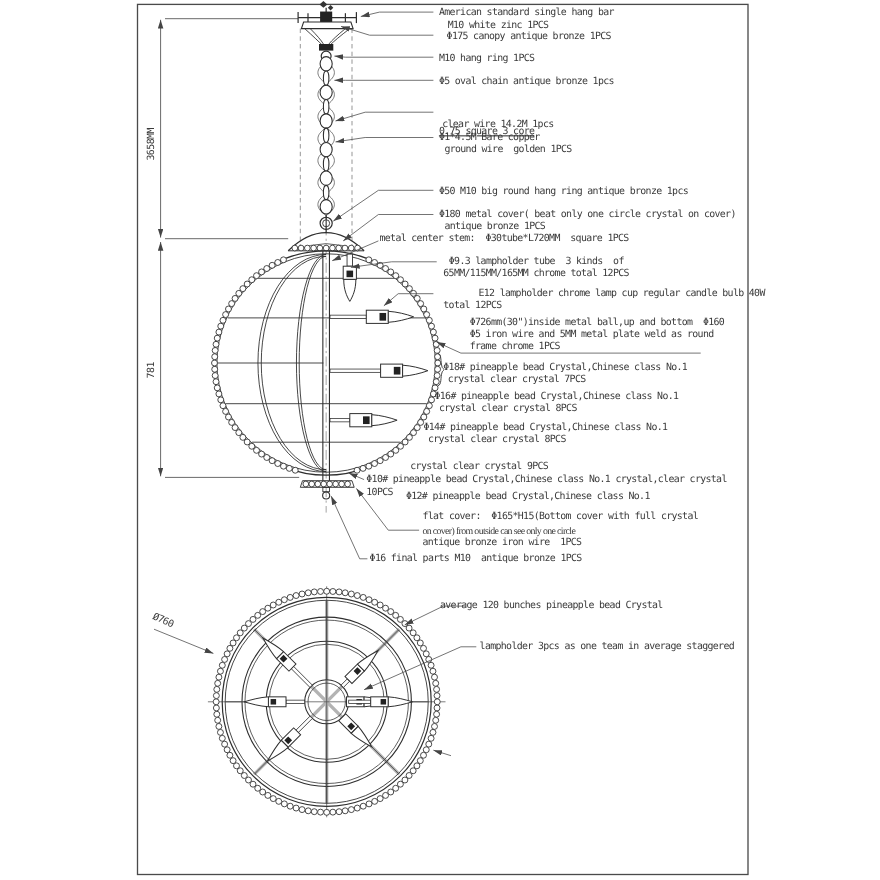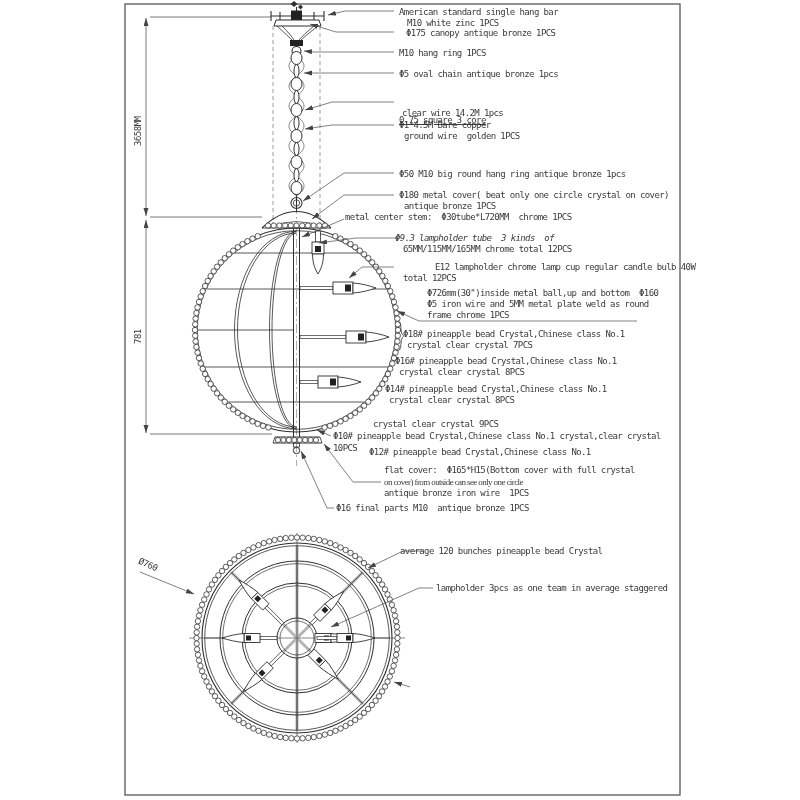--- a/index.html
+++ b/index.html
@@ -511,22 +511,22 @@
       <div class="lbl" style="left: 406px; top: 28px;">Φ175 canopy antique bronze 1PCS</div>
       <div class="lbl" style="left: 399px; top: 48px;">M10 hang ring 1PCS</div>
       <div class="lbl" style="left: 399px; top: 69px;">Φ5 oval chain antique bronze 1pcs</div>
       <div class="lbl" style="left: 399px; top: 115px; text-decoration: underline;">0.75 square 3 core</div>
       <div class="lbl" style="left: 402px; top: 108px;">clear wire 14.2M 1pcs</div>
       <div class="lbl" style="left: 399px; top: 120px;">Φ1*4.5M Bare copper</div>
       <div class="lbl" style="left: 404px; top: 131px;">ground wire  golden 1PCS</div>
       <div class="lbl" style="left: 399px; top: 169px;">Φ50 M10 big round hang ring antique bronze 1pcs</div>
       <div class="lbl" style="left: 399px; top: 190px;">Φ180 metal cover( beat only one circle crystal on cover)</div>
       <div class="lbl" style="left: 404px; top: 201px;">antique bronze 1PCS</div>
-      <div class="lbl" style="left: 345px; top: 212px;">metal center stem:  Φ30tube*L720MM  chrome 1PCS</div>
-      <div class="lbl" style="left: 395px; top: 233px; font-style: italic;">Φ9.3 lampholder tube  3 kinds  of</div>
+      <div class="lbl" style="left: 345px; top: 212px;">metal center stem:  Φ30tube*L720MM  square 1PCS</div>
+      <div class="lbl" style="left: 408px; top: 233px;">Φ9.3 lampholder tube  3 kinds  of</div>
       <div class="lbl" style="left: 403px; top: 244px;">65MM/115MM/165MM chrome total 12PCS</div>
       <div class="lbl" style="left: 399px; top: 262px; padding-left: 36px;">E12 lampholder chrome lamp cup regular candle bulb 40W</div>
       <div class="lbl" style="left: 403px; top: 273px;">total 12PCS</div>
       <div class="lbl" style="left: 427px; top: 288px;">Φ726mm(30")inside metal ball,up and bottom  Φ160</div>
       <div class="lbl" style="left: 427px; top: 299px;">Φ5 iron wire and 5MM metal plate weld as round</div>
       <div class="lbl" style="left: 427px; top: 310px;">frame chrome 1PCS</div>
       <div class="lbl" style="left: 403px; top: 329px;">Φ18# pineapple bead Crystal,Chinese class No.1</div>
       <div class="lbl" style="left: 407px; top: 340px;">crystal clear crystal 7PCS</div>
       <div class="lbl" style="left: 395px; top: 356px;">Φ16# pineapple bead Crystal,Chinese class No.1</div>
       <div class="lbl" style="left: 399px; top: 367px;">crystal clear crystal 8PCS</div>

